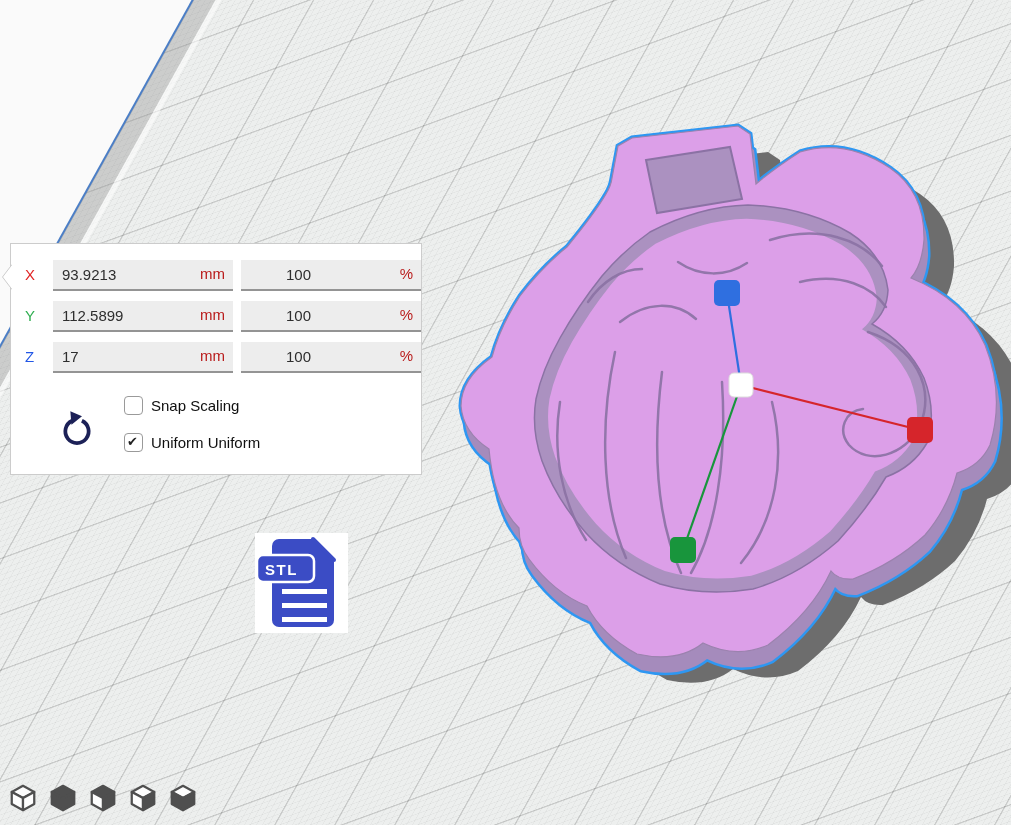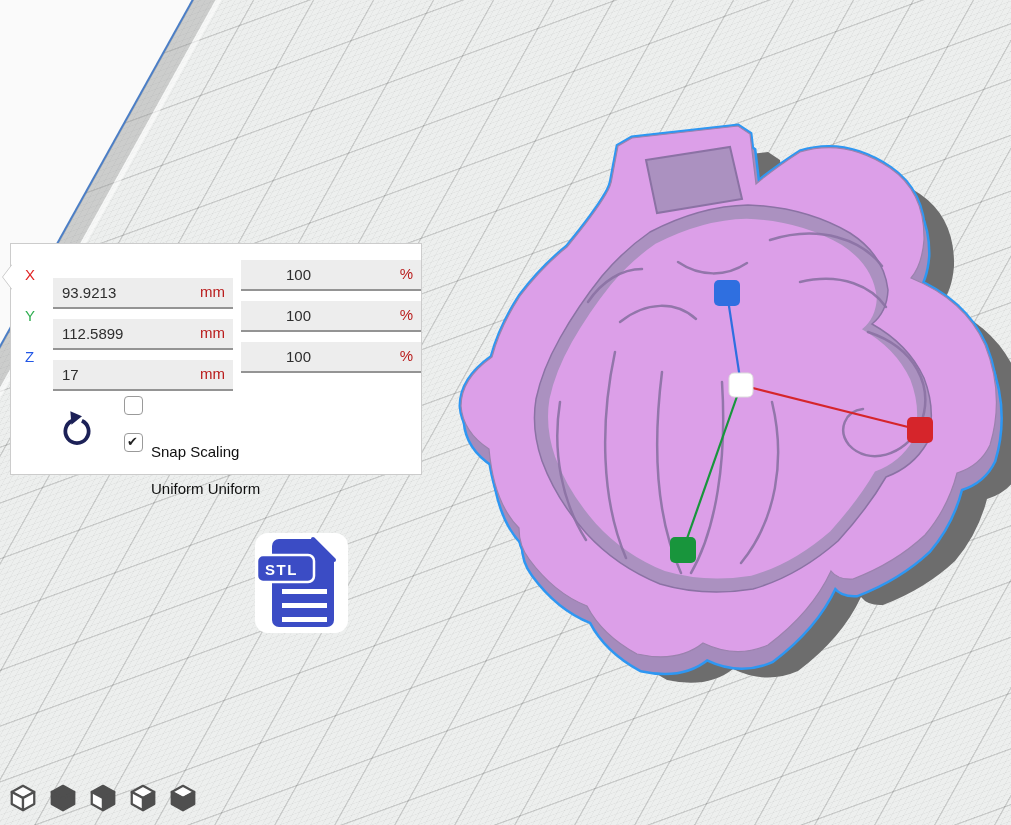--- a/index.html
+++ b/index.html
@@ -25,34 +25,34 @@
   .scene { position:absolute; left:0; top:0; z-index:1; }
 
   
   .scale-panel { position:absolute; left:10px; top:243px; width:412px; height:232px;
     background:#fff; border:1px solid #ccc; z-index:3; }
   .panel-notch { position:absolute; left:-10px; top:20px; }
   .srow { position:absolute; left:14px; height:32px; }
   .srow-0 { top:16px; } .srow-1 { top:57px; } .srow-2 { top:98px; }
   .axis-label { position:absolute; left:0; top:0; width:24px; line-height:30px; font-size:15px; }
   .field { position:absolute; top:0; width:180px; height:31px; background:#ededed; border-bottom:2px solid #949494; }
-  .field-mm { left:28px;margin-top:18px; } .field-pct { left:216px;padding-left:36px; }
+  .field-mm { left:28px; } .field-pct { left:216px;padding-left:36px; }
   .field input { width:100%; height:29px; background:transparent; border:none; outline:none;
     font-family:"Liberation Sans", sans-serif; font-size:15px; color:#2e2e2e; padding:0 34px 0 9px; }
   .field .unit { position:absolute; right:8px; top:5px; font-size:15px; color:#b91c1c; pointer-events:none; }
   .reset-btn { position:absolute; left:49px; top:164px; width:34px; height:40px; cursor:pointer; background:none; border:none; }
   .check-row { position:absolute; left:113px; height:20px; }
   .check-row-0 { top:152px; } .check-row-1 { top:189px; }
   .checkbox { position:absolute; left:0; top:0; width:19px; height:19px; background:#fff;
     border:1px solid #9a9a9a; border-radius:4px; cursor:pointer; }
   .checkbox.checked::after { content:"\2714"; position:absolute; left:2px; top:0px; font-size:13px; color:#222; }
-  .check-label { position:absolute; left:27px; top:1px; font-size:15px; color:#0f0f0f; white-space:nowrap;margin-top:46px; }
-
-  
-  .stl-tile { position:absolute; left:255px; top:533px; width:93px; height:100px; background:#fff; z-index:2;border-radius:13px; }
+  .check-label { position:absolute; left:27px; top:1px; font-size:15px; color:#0f0f0f; white-space:nowrap; }
+
+  
+  .stl-tile { position:absolute; left:255px; top:533px; width:93px; height:100px; background:#fff; z-index:2; }
 
   
   .obj-block { position:absolute; left:0; top:670px; width:260px; height:100px; z-index:2; color:#7c7c7c; font-size:15px; }
 
   
   .view-toolbar { position:absolute; left:0; top:783px; height:34px; z-index:2; }
   .view-btn { position:absolute; top:0; width:30px; height:30px; cursor:pointer; background:none; border:none; padding:0; }
 </style>
 </head>
 <body>

